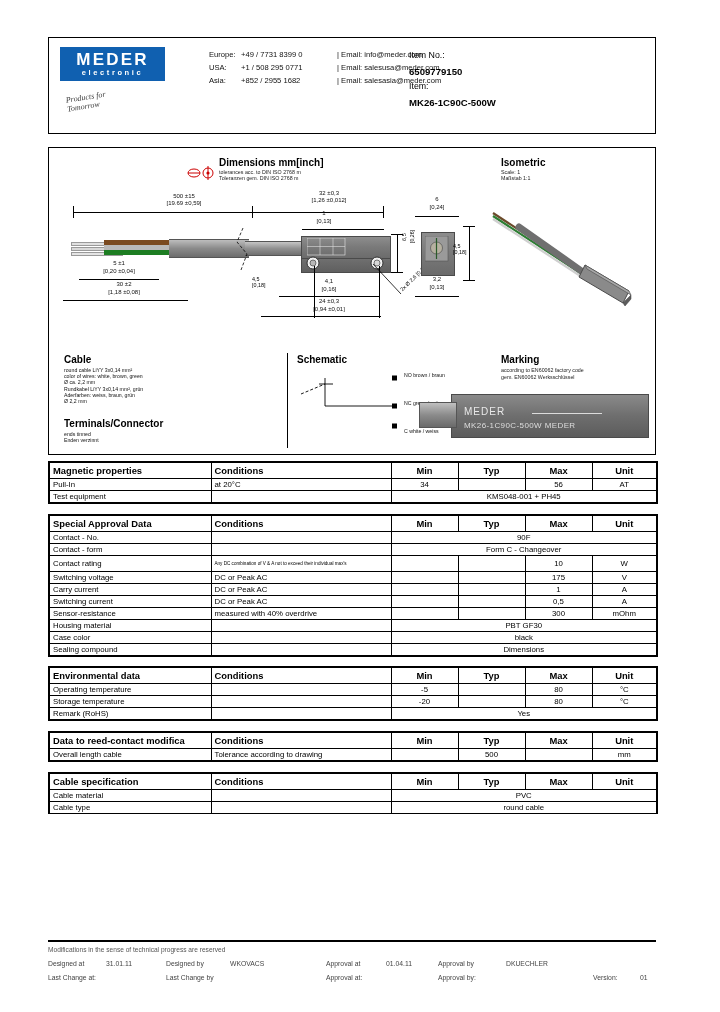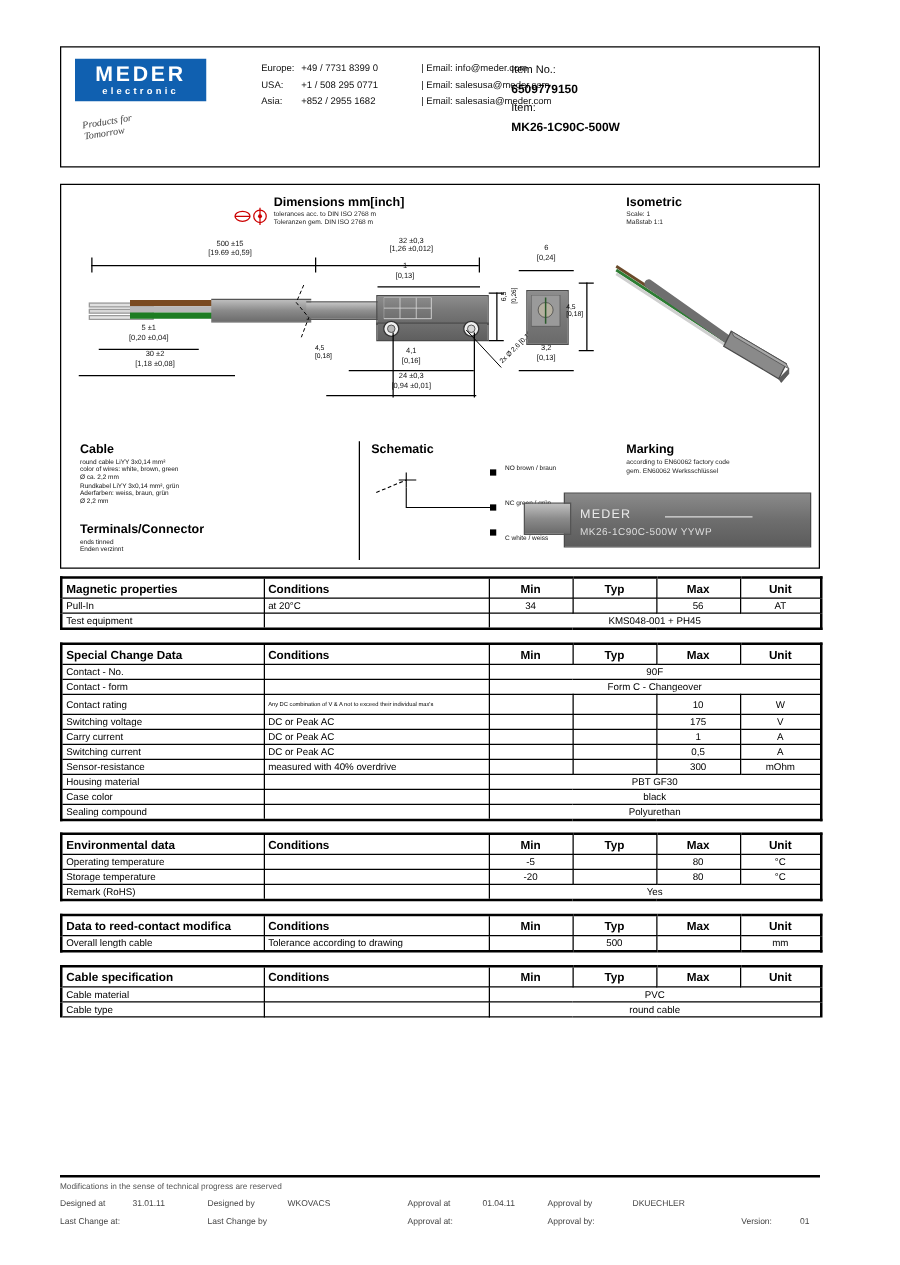--- a/index.html
+++ b/index.html
@@ -394,21 +394,21 @@
     <div style="position:absolute;left:355px;top:224px;" class="tiny">NO brown / braun</div>
     <div style="position:absolute;left:355px;top:252px;" class="tiny">NC green / grün</div>
     <div style="position:absolute;left:355px;top:280px;" class="tiny">C white / weiss</div>
 
     <div style="position:absolute;left:452px;top:206px;" class="sec-title">Marking</div>
     <div style="position:absolute;left:452px;top:219px;" class="sec-sub">according to EN60062 factory code</div>
     <div style="position:absolute;left:452px;top:226px;" class="sec-sub">gem. EN60062 Werksschlüssel</div>
 
     <div style="position:absolute;left:402px;top:246px;width:196px;height:42px;background:linear-gradient(180deg,#8a8a8a,#6e6e6e,#5c5c5c);border:1px solid #4a4a4a;">
       <div style="position:absolute;left:12px;top:11px;color:#e9e9e9;font-size:10px;letter-spacing:1px;">MEDER</div>
-      <div style="position:absolute;left:12px;top:26px;color:#dedede;font-size:8px;letter-spacing:.4px;">MK26-1C90C-500W YYWP</div>
+      <div style="position:absolute;left:12px;top:26px;color:#dedede;font-size:8px;letter-spacing:.4px;">MK26-1C90C-500W MEDER</div>
       <div style="position:absolute;left:80px;top:18px;width:70px;height:1px;background:#dcdcdc;"></div>
     </div>
     <div style="position:absolute;left:370px;top:254px;width:36px;height:24px;background:linear-gradient(180deg,#c0c0c0,#8b8b8b,#6a6a6a);border:1px solid #555;"></div>
   </div>
 
   <table class="spec" style="top:461px;">
     <colgroup>
       <col style="width:162px">
         <col style="width:180px">
         <col style="width:67px">
@@ -445,21 +445,21 @@
     <colgroup>
       <col style="width:162px">
         <col style="width:180px">
         <col style="width:67px">
       <col style="width:67px">
         <col style="width:67px">
         <col style="width:65px">
     </colgroup>
     <tbody>
       <tr class="hdr">
-        <td class="outer-top outer-l">Special Change Data</td>
+        <td class="outer-top outer-l">Special Approval Data</td>
         <td class="outer-top">Conditions</td>
         <td class="outer-top ctr">Min</td>
         <td class="outer-top ctr">Typ</td>
         <td class="outer-top ctr">Max</td>
         <td class="outer-top outer-r ctr">Unit</td>
       </tr>
       <tr>
         <td class="outer-l">Contact - No.</td>
         <td></td>
         <td class="span outer-r" colspan="4">90F</td>
@@ -516,21 +516,21 @@
         <td class="span outer-r" colspan="4">PBT GF30</td>
       </tr>
       <tr>
         <td class="outer-l">Case color</td>
         <td></td>
         <td class="span outer-r" colspan="4">black</td>
       </tr>
       <tr>
         <td class="outer-l outer-bot">Sealing compound</td>
         <td class="outer-bot"></td>
-        <td class="span outer-bot outer-r" colspan="4">Polyurethan</td>
+        <td class="span outer-bot outer-r" colspan="4">Dimensions</td>
       </tr>
     </tbody>
   </table>
 
   <table class="spec" style="top:666px;">
     <colgroup>
       <col style="width:162px">
         <col style="width:180px">
         <col style="width:67px">
       <col style="width:67px">

